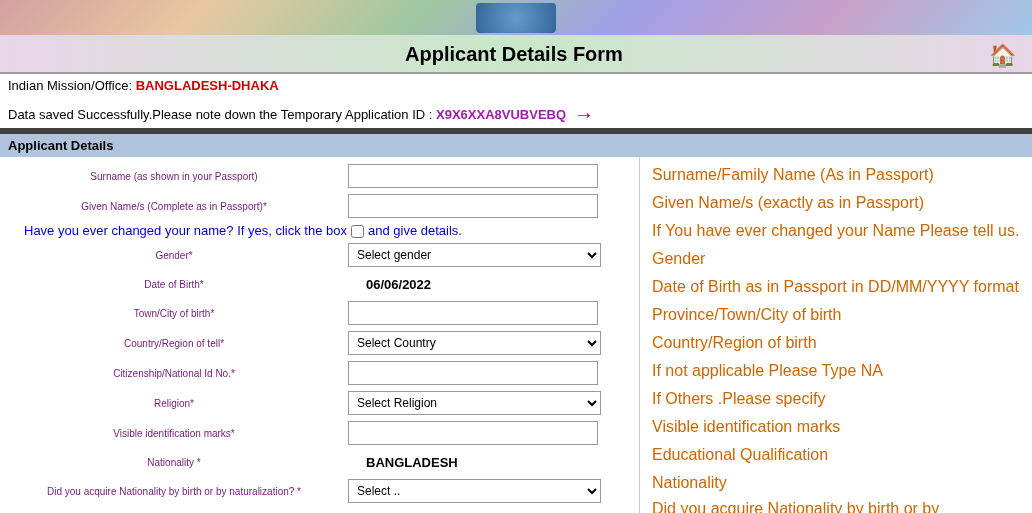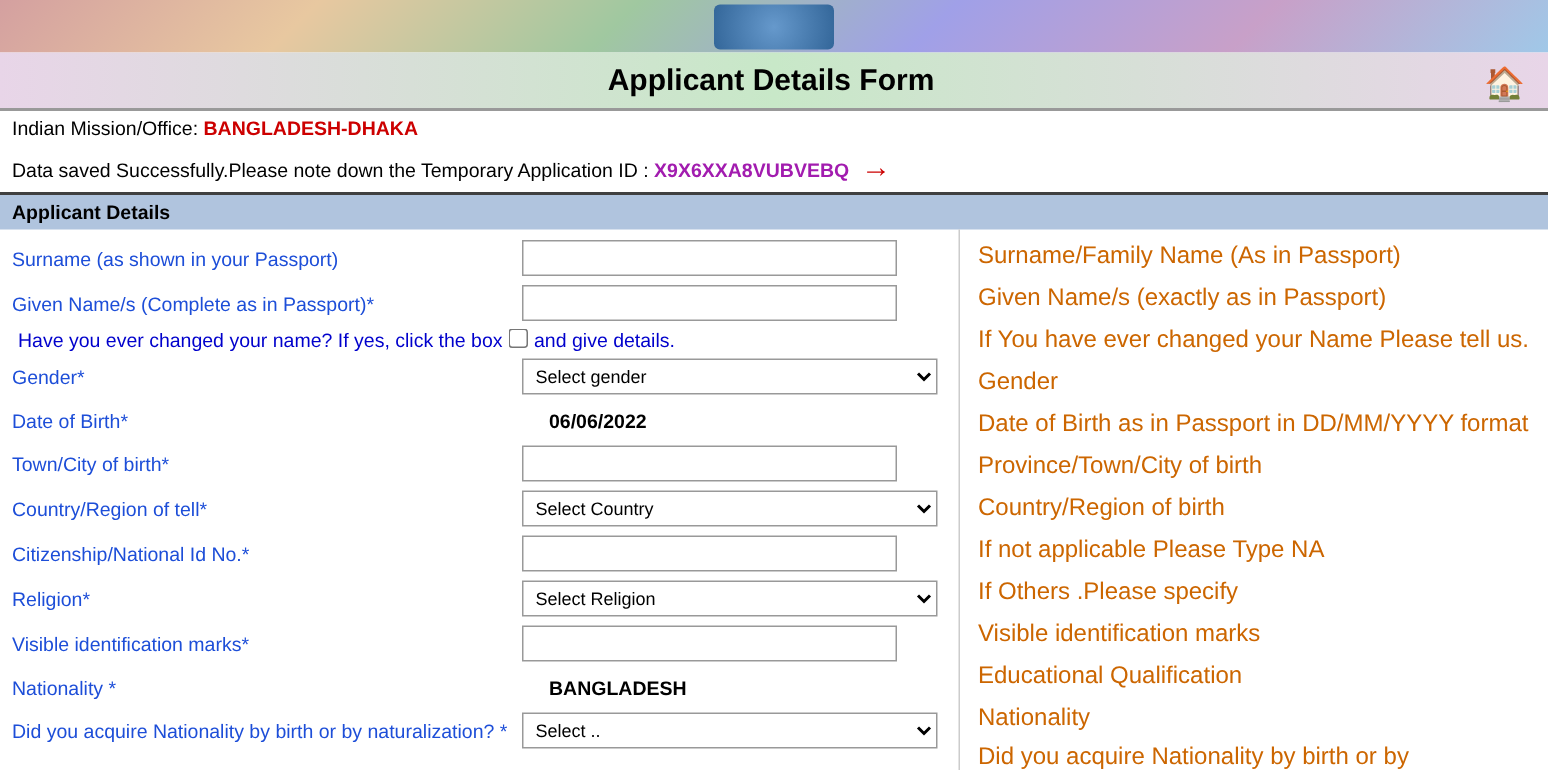--- a/index.html
+++ b/index.html
@@ -58,21 +58,21 @@
       font-weight: bold;
     }
 
     
     .section-header {
       background: #b0c4de;
       padding: 4px 8px;
       font-weight: bold;
       font-size: 13px;
       color: #000;
-      border-top: 2px solid #404040;
+      border-top: 6px solid #404040;
     }
 
     
     .form-container {
       display: flex;
       width: 100%;
     }
     .form-left {
       flex: 0 0 640px;
       padding: 4px 0;
@@ -84,52 +84,52 @@
     }
 
     
     .form-row {
       display: flex;
       align-items: center;
       padding: 3px 8px;
       min-height: 28px;
     }
     .form-label {
-      text-align: left;
+      text-align: center;
       flex: 0 0 340px;
       padding-right: 8px;
-      color: #1d4ed8;
-      font-size: 13px;
+      color: #701a75;
+      font-size: 10px;
     }
     .form-control {
       flex: 1;
     }
     .form-control input[type="text"],
     .form-control select {
       width: 250px;
       height: 24px;
       border: 1px solid #999;
       padding: 2px 4px;
       font-size: 12px;
       background: #fff;
     }
     .form-control select {
-      width: 277px;
+      width: 253px;
     }
     .form-control .static-value {
       font-weight: bold;
       font-size: 13px;
       margin-left: 18px;
     }
 
     
     .checkbox-row {
       display: flex;
-      align-items: flex-start;
-      padding: 2px 12px;
+      align-items: flex-end;
+      padding: 2px 24px;
       color: #0000cc;
       font-size: 13px;
     }
     .checkbox-row input[type="checkbox"] {
       margin: 0 4px;
     }
 
     
     .help-row {
       padding: 3px 0;

